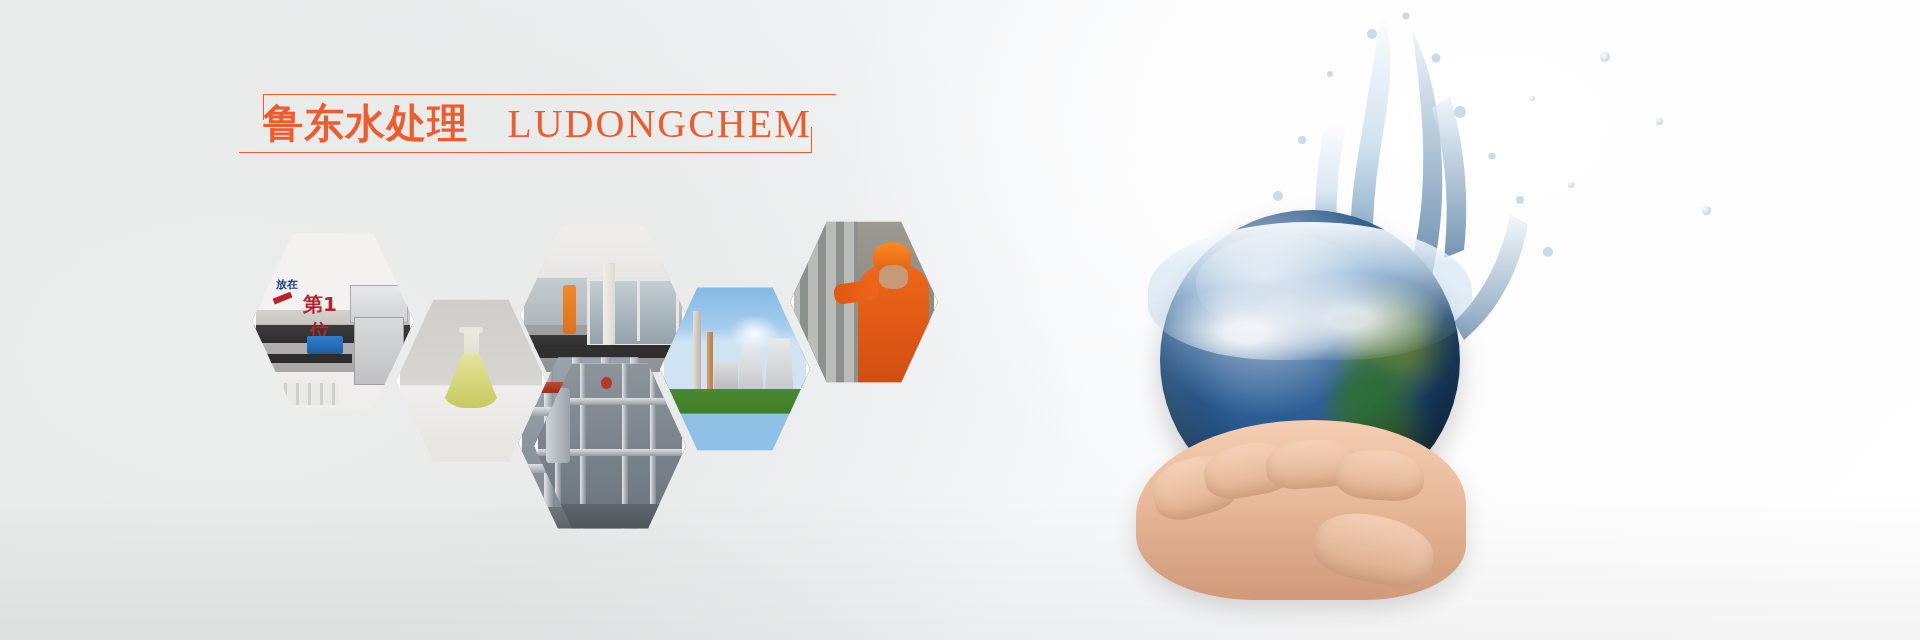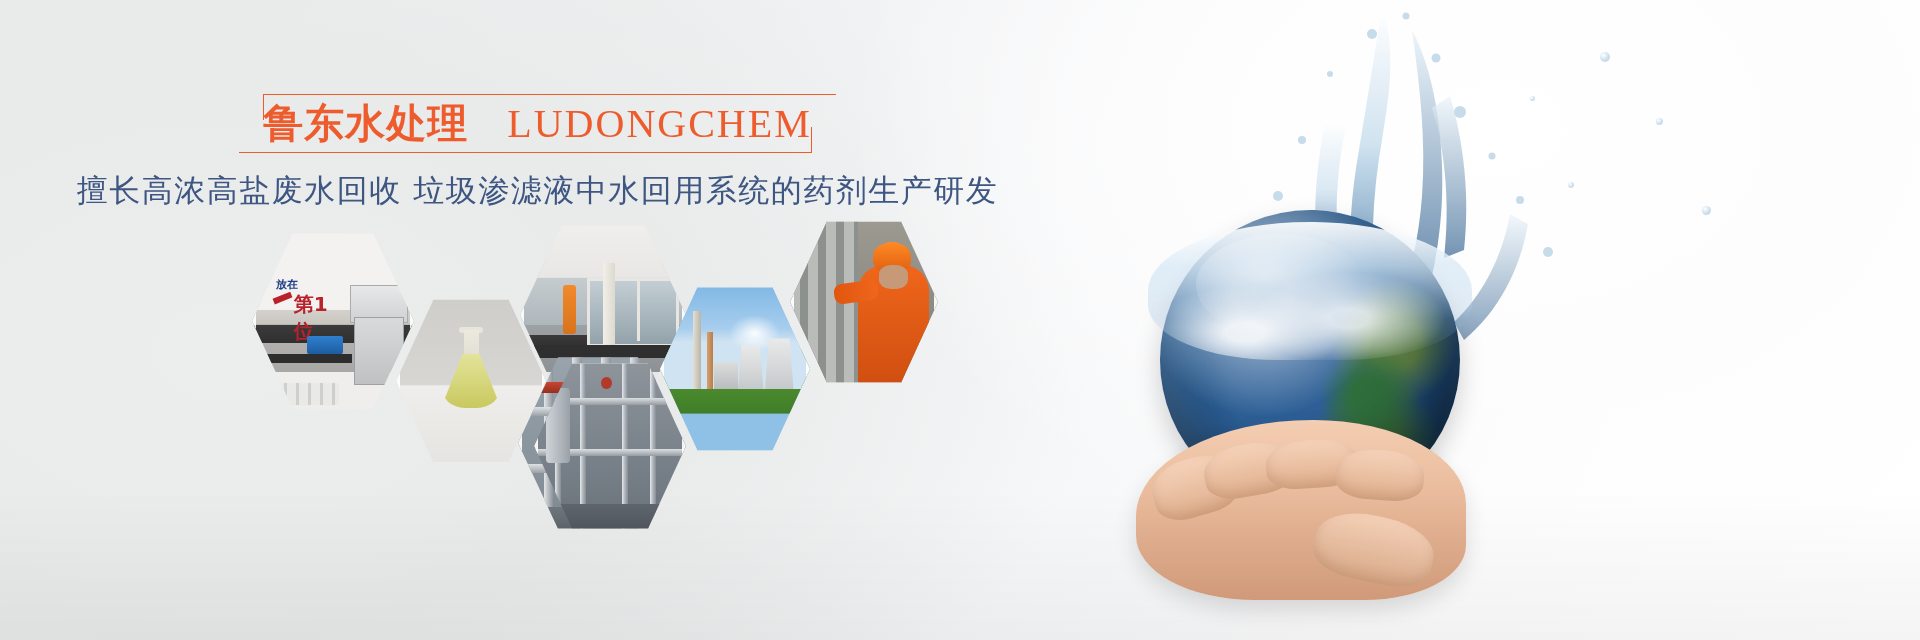--- a/index.html
+++ b/index.html
@@ -47,21 +47,21 @@
   }
 
   
   .hex-collage{position:absolute;left:0;top:0;width:1000px;height:640px;}
   .hex{
     position:absolute;
     -webkit-clip-path:polygon(25% 2%,75% 2%,100% 50%,75% 98%,25% 98%,0% 50%);
     clip-path:polygon(25% 2%,75% 2%,100% 50%,75% 98%,25% 98%,0% 50%);
     overflow:hidden;
   }
-  .hex .inner{position:absolute;inset:0;}
+  .hex .inner{position:absolute;inset:0;text-align:center;}
   .hex .ring{
     position:absolute;inset:0;
     -webkit-clip-path:polygon(25% 2%,75% 2%,100% 50%,75% 98%,25% 98%,0% 50%);
     clip-path:polygon(25% 2%,75% 2%,100% 50%,75% 98%,25% 98%,0% 50%);
     box-shadow:inset 0 0 0 4px rgba(255,255,255,.92);
     pointer-events:none;
   }
 
   
   
@@ -298,21 +298,20 @@
   </div>
 
   <div class="text-block">
     <div class="title-wrap">
       <div class="rule-top"></div>
       <div class="tick-left"></div>
       <div class="rule-bot"></div>
       <div class="tick-right"></div>
       <h1 class="title"><span class="cn">鲁东水处理</span> <span class="en">LUDONGCHEM</span></h1>
     </div>
-    <p class="subtitle">擅长高浓高盐废水回收  垃圾渗滤液中水回用系统的药剂生产研发</p>
   </div>
 
   <div class="artwork">
 
     <svg class="splash" viewBox="0 0 520 420">
       <defs>
         <linearGradient id="wg" x1="0" y1="0" x2="0" y2="1">
           <stop offset="0%" stop-color="#ffffff"></stop>
           <stop offset="45%" stop-color="#cfe2f0"></stop>
           <stop offset="100%" stop-color="#4d7ea8"></stop>

